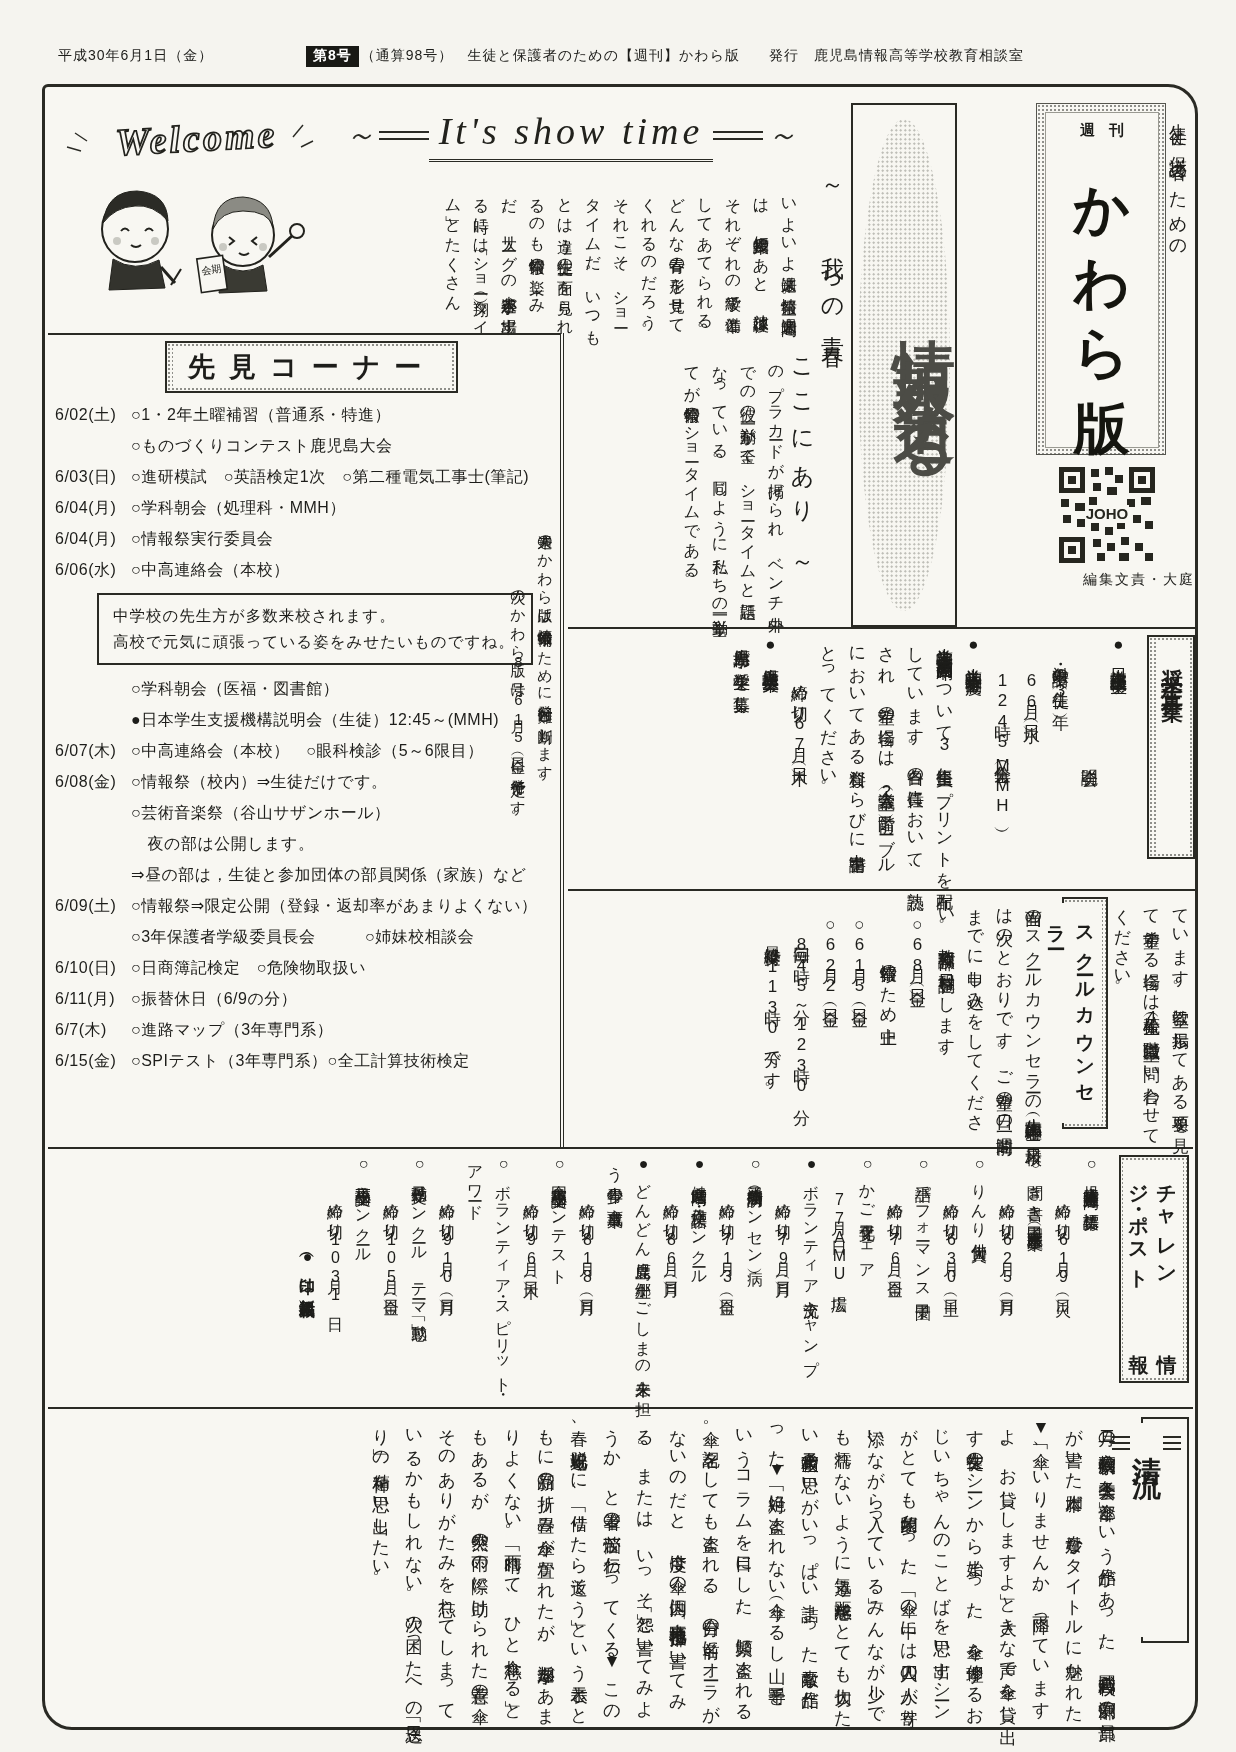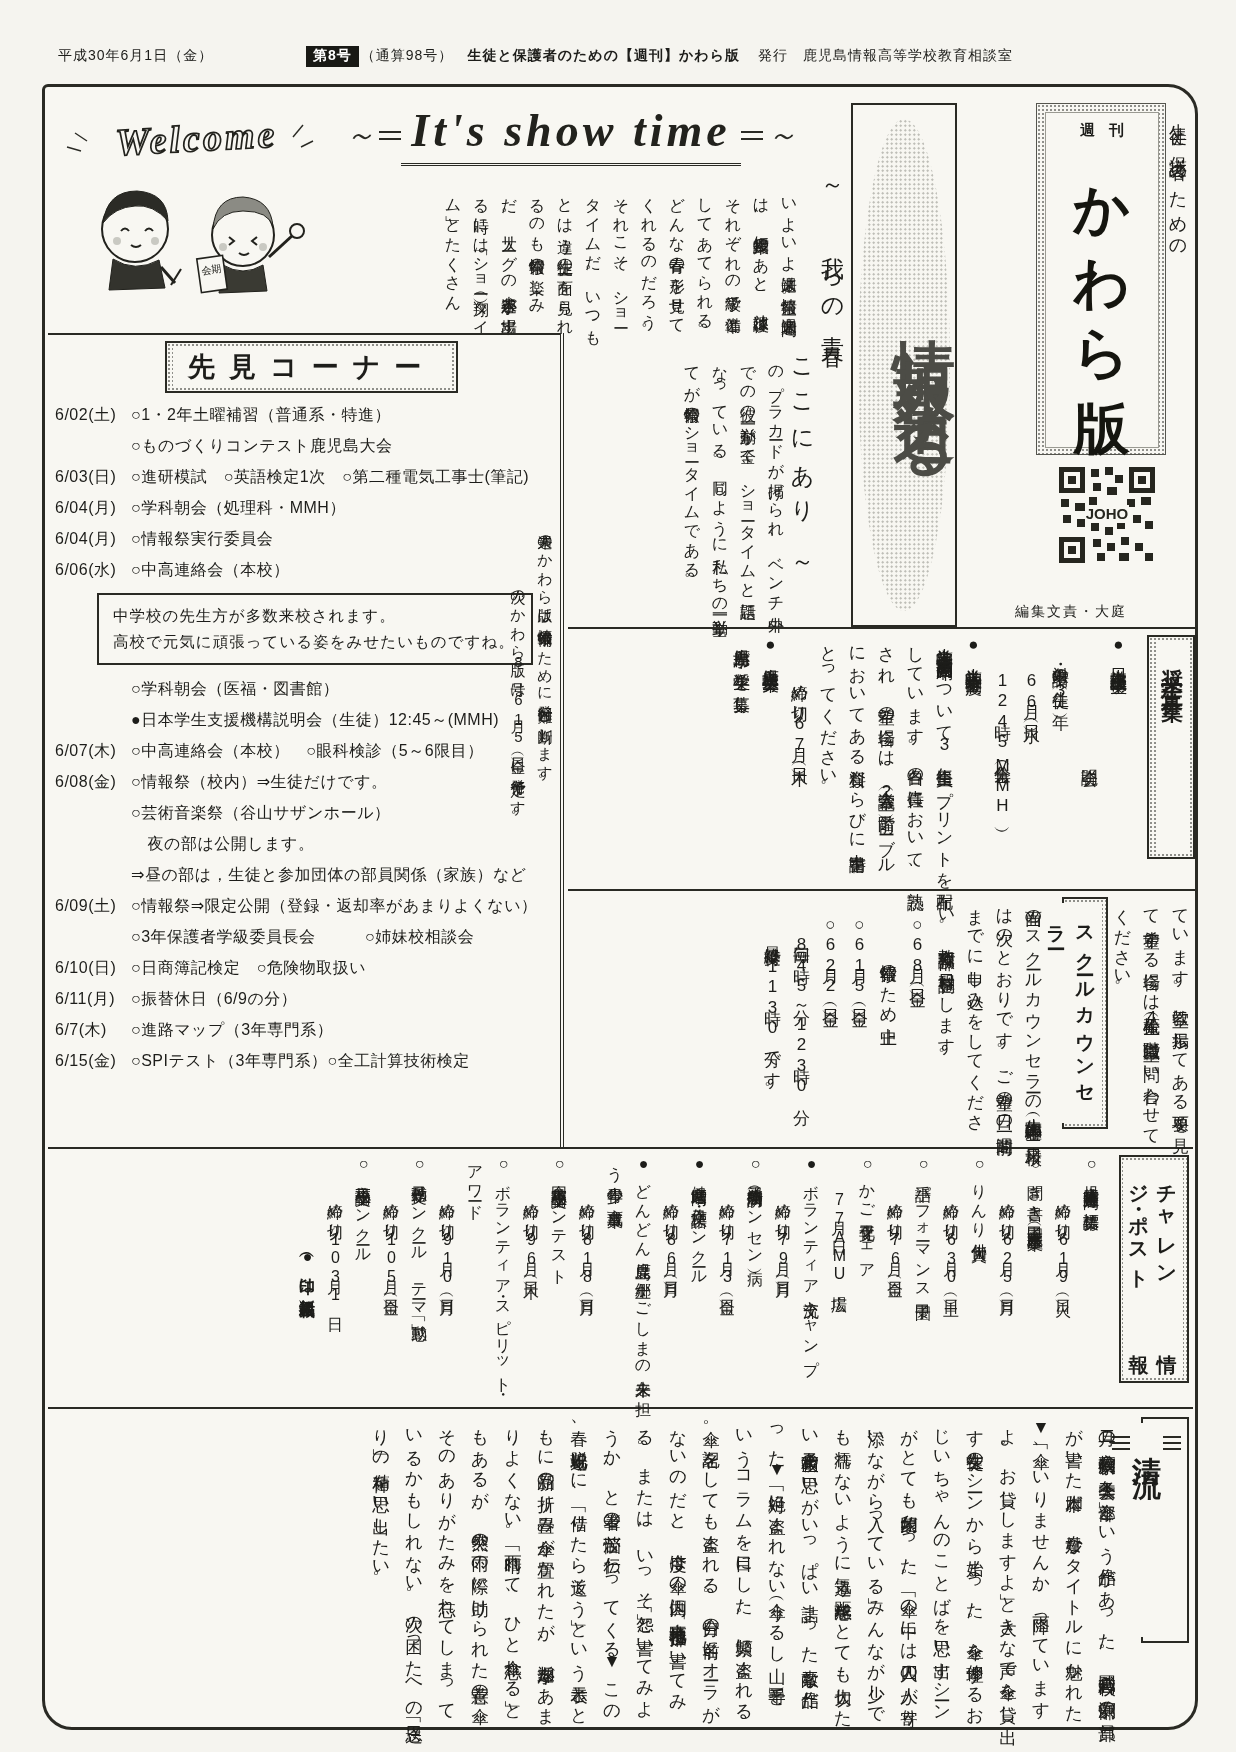--- a/index.html
+++ b/index.html
@@ -12,21 +12,21 @@
   .serif{font-family:"Liberation Serif","DejaVu Serif",serif;}
   .abs{position:absolute;}
   .dots{background-image:radial-gradient(circle,#8f8f8a 1px,transparent 1.15px);background-size:4px 4px;}
   .dots-light{background-image:radial-gradient(circle,#b9b9b2 1px,transparent 1.15px);background-size:4.5px 4.5px;}
 
   
   #topbar{left:58px;top:46px;width:1130px;display:flex;align-items:baseline;font-size:14px;letter-spacing:1px;}
   #topbar .date{width:248px;}
   #topbar .badge{background:#191915;color:#fff;padding:1px 7px 2px;font-weight:bold;margin-right:2px;}
   #topbar .paren{margin-right:14px;}
-  #topbar .desc{margin-right:18px;font-weight:bold;}
+  #topbar .desc{margin-right:29px;}
 
   
   #frame{left:42px;top:84px;width:1150px;height:1640px;border:3px solid #2a2a24;border-radius:6px 30px 30px 30px;background:#f8f7f2;}
 
   .hr{border-top:2px solid #2a2a24;height:0;}
   .vline{width:2px;border-left:1.5px solid #2a2a24;border-right:1.5px solid #2a2a24;}
 
   
   .v{writing-mode:vertical-rl;text-orientation:upright;}
   .v p{margin:0;}
@@ -43,31 +43,31 @@
   #headline .ellipse{position:absolute;left:5px;right:5px;top:14px;bottom:14px;border-radius:50%;}
   #headline .txt{position:absolute;left:0;right:0;top:28px;bottom:0;margin:auto;font-size:62px;font-weight:bold;color:#4c4c46;letter-spacing:22px;line-height:1;text-align:center;}
 
   #subtitle{left:750px;top:88px;width:52px;height:480px;font-size:23px;letter-spacing:9px;line-height:30px;}
   #subtitle .s2{padding-top:168px;}
 
   
   #showtime{left:296px;top:16px;width:460px;height:64px;display:flex;align-items:center;font-style:italic;}
   #showtime .tilde{font-size:30px;padding:0 4px;color:#2a2a24;}
   #showtime .bar{flex:1;border-top:2px solid #2a2a24;border-bottom:2px solid #2a2a24;height:5px;}
-  #showtime .stx{font-size:46px;font-weight:bold;letter-spacing:4px;padding:0 10px 6px;border-bottom:3px double #2a2a24;color:#22221d;}
+  #showtime .stx{font-size:38px;font-weight:normal;letter-spacing:4px;padding:0 10px 6px;border-bottom:3px double #2a2a24;color:#22221d;}
 
   #lead-body1{left:300px;top:100px;width:458px;height:152px;font-size:16px;line-height:28px;letter-spacing:1px;}
   #lead-body2{left:523px;top:268px;width:222px;height:262px;font-size:16px;line-height:28px;letter-spacing:1px;}
 
   
   #welcome{left:12px;top:20px;}
 
   
   #qr{left:1012px;top:378px;}
-  #credit{left:970px;top:516px;width:180px;text-align:left;font-size:14px;letter-spacing:2px;}
+  #credit{left:970px;top:484px;width:180px;text-align:right;font-size:14px;letter-spacing:2px;}
 
   
   #hr-left{left:3px;top:246px;width:512px;}
   #vline-mid{left:515px;top:246px;height:814px;}
   #senken-head{left:120px;top:254px;border:2px solid #2a2a24;padding:3px 6px;}
   #senken-head .in{background:#f8f7f2;font-size:27px;font-weight:bold;letter-spacing:14px;padding:2px 14px;border:1px solid transparent;}
   #senken-rows-a{left:10px;top:312px;width:505px;}
   #senken-note{left:52px;top:506px;width:404px;border:2px solid #2a2a24;padding:8px 14px;font-size:15.5px;line-height:26px;letter-spacing:1px;}
   #senken-rows-b{left:10px;top:586px;width:505px;}
   .sked-row{display:flex;font-size:16px;line-height:31px;letter-spacing:0.5px;white-space:nowrap;}

